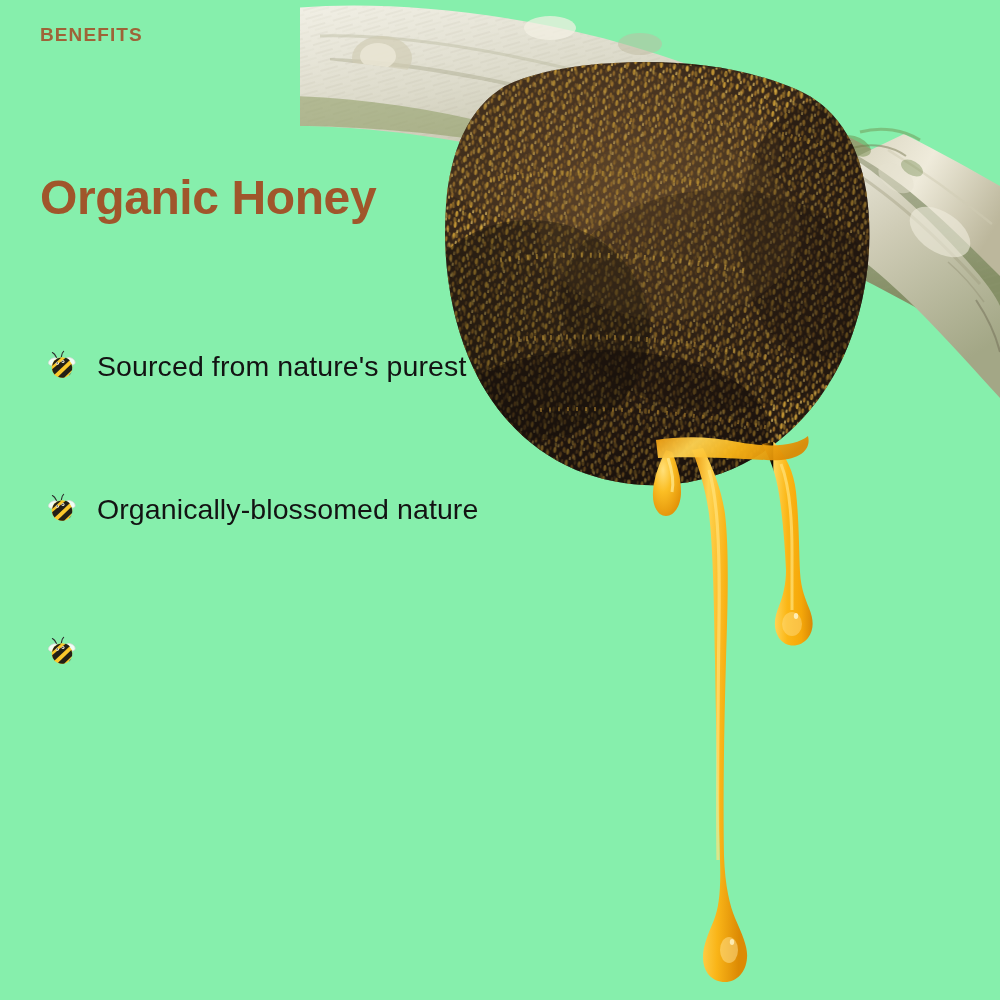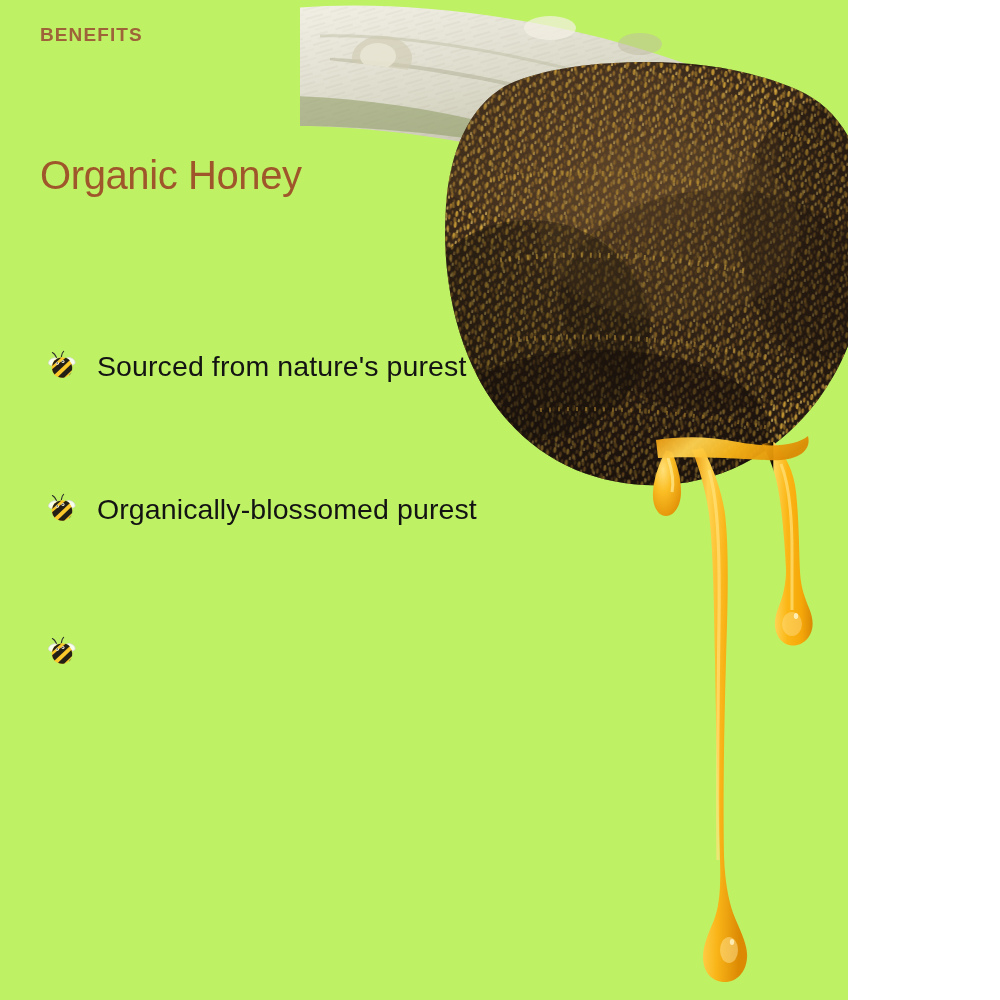--- a/index.html
+++ b/index.html
@@ -7,45 +7,45 @@
     margin: 0;
     padding: 0;
     background: #ffffff;
   }
   body {
     font-family: "Liberation Sans", sans-serif;
   }
 
   .poster {
     position: relative;
-    width: 848px;
+    width: 1000px;
     height: 1000px;
-    background: #bef264;
+    background: #86efac;
     overflow: hidden;
   }
 
   
   .eyebrow {
     position: absolute;
     left: 40px;
     top: 24px;
     font-size: 19px;
     font-weight: 700;
     letter-spacing: 1.1px;
     color: #9E6338;
     z-index: 40;
     white-space: nowrap;
   }
 
   .headline {
     position: absolute;
     left: 40px;
-    top: 126px;
-    font-size: 40px;
-    font-weight: 400;
+    top: 138px;
+    font-size: 48px;
+    font-weight: 700;
     letter-spacing: -0.4px;
     color: #A0562B;
     z-index: 40;
     white-space: nowrap;
   }
 
   .benefit-list {
     position: absolute;
     left: 40px;
     top: 330px;
@@ -141,21 +141,21 @@
           <path d="M9.1 12.1 A10.3 10.3 0 0 0 7.2 17.1 L16.4 8.4 A10.3 10.3 0 0 0 12.4 9.6 Z" fill="#231F16"></path>
           <path d="M7.1 20.2 A10.3 10.3 0 0 0 9.6 25.6 L24.8 11.3 A10.3 10.3 0 0 0 20.6 8.8 Z" fill="#231F16"></path>
           <path d="M13.0 27.8 A10.3 10.3 0 0 0 19.3 28.6 L27.1 20.9 A10.3 10.3 0 0 0 26.3 15.0 Z" fill="#231F16"></path>
           <path d="M23.8 26.7 A10.3 10.3 0 0 0 26.7 23.3 L24.6 25.4 Z" fill="#231F16"></path>
           <circle cx="12.4" cy="14.2" r="1.5" fill="#F7F2DC"></circle>
           <circle cx="12.2" cy="14.0" r="0.75" fill="#2B2B2B"></circle>
           <circle cx="18.0" cy="12.6" r="1.5" fill="#F7F2DC"></circle>
           <circle cx="17.8" cy="12.4" r="0.75" fill="#2B2B2B"></circle>
         </svg>
       </span>
-      <span class="benefit-text">Organically-blossomed purest</span>
+      <span class="benefit-text">Organically-blossomed nature</span>
     </li>
 
     <li class="benefit-item">
       <span class="bee-icon">
         <svg viewBox="0 0 34 34" xmlns="http://www.w3.org/2000/svg">
           <g stroke="#2B2B2B" stroke-width="1.1" stroke-linecap="round" fill="none">
             <path d="M11.5 8.4 C 10 5.4, 8.6 4.2, 7.4 3.6"></path>
             <path d="M16.4 7.6 C 16.8 4.6, 17.6 3.2, 18.6 2.4"></path>
           </g>
           <ellipse cx="8.2" cy="12.6" rx="5.0" ry="3.3" transform="rotate(-28 8.2 12.6)" fill="#FFFFFF" fill-opacity="0.88" stroke="#D9D9D9" stroke-width="0.7"></ellipse>

